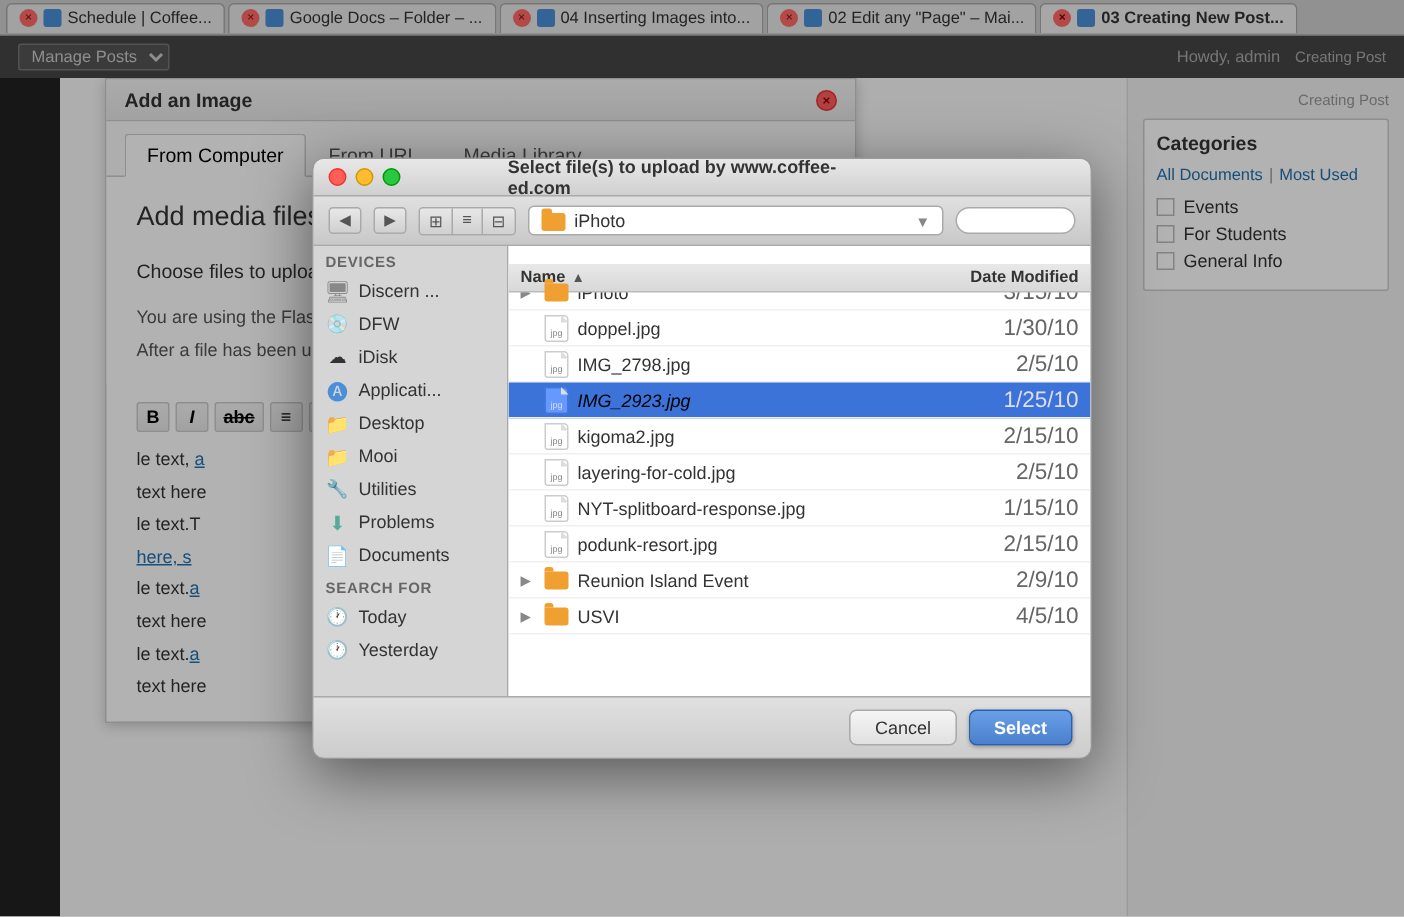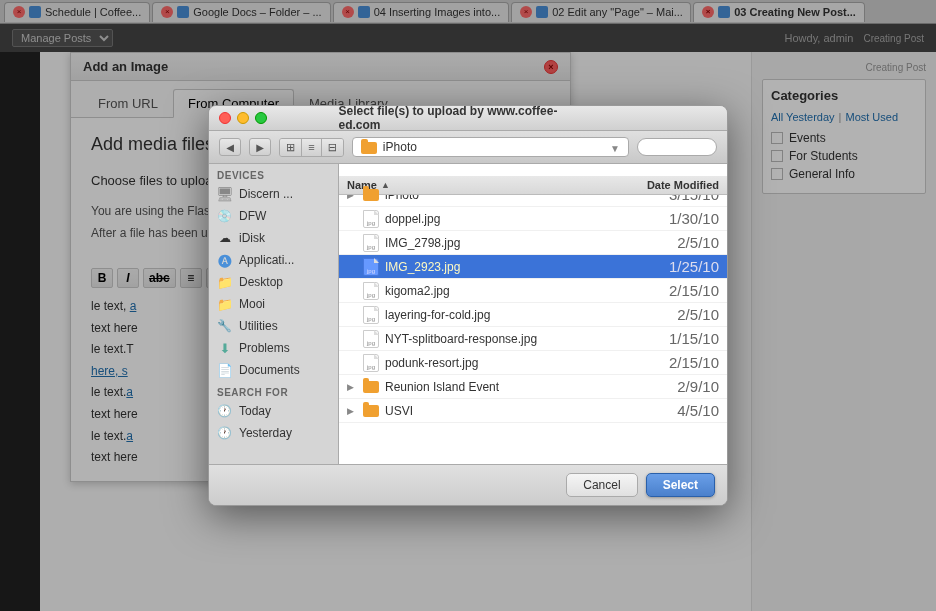--- a/index.html
+++ b/index.html
@@ -528,21 +528,21 @@
     .sort-arrow { font-size: 9px; color: #555; }
 
     .file-row {
       display: flex;
       align-items: center;
       padding: 3px 8px;
       cursor: pointer;
       border-bottom: 1px solid #f0f0f0;
     }
     .file-row.selected { background: #3b73d8; }
-    .file-row.selected .file-name { color: #fef9c3; }
+    .file-row.selected .file-name { color: #000000; font-style: italic; }
     .file-row.selected .file-date { color: #dde; }
 
     .file-expand-arrow {
       width: 14px;
       font-size: 9px;
       color: #888;
       flex-shrink: 0;
     }
     .file-row.selected .file-expand-arrow { color: #cce; }
 
@@ -696,25 +696,25 @@
 
       <div class="wp-image-dialog">
         <div class="wp-dialog-title-bar">
           <span>Add an Image</span>
           <div class="dialog-close-btn">
             <span>×</span>
           </div>
         </div>
 
         <div class="wp-dialog-tabs">
+          <div class="wp-tab active">
+            <span>From Computer</span>
+          </div>
           <div class="wp-tab">
             <span>From URL</span>
-          </div>
-          <div class="wp-tab active">
-            <span>From Computer</span>
           </div>
           <div class="wp-tab">
             <span>Media Library</span>
           </div>
         </div>
 
         <div class="wp-dialog-body">
           <h2>Add media files from your computer</h2>
 
           <div class="choose-files-row">
@@ -753,21 +753,21 @@
         </div>
       </div>
 
     </div>
 
     <div class="right-sidebar">
       <div class="creating-post-label">Creating Post</div>
       <div class="categories-box">
         <div class="categories-title">Categories</div>
         <div class="categories-tabs">
-          <button class="cat-tab">All Yesterday</button>
+          <button class="cat-tab">All Documents</button>
           <span style="color:#999;font-size:11px;">|</span>
           <button class="cat-tab">Most Used</button>
         </div>
         <div class="cat-item">
           <div class="cat-checkbox"></div>
           <span>Events</span>
         </div>
         <div class="cat-item">
           <div class="cat-checkbox"></div>
           <span>For Students</span>

